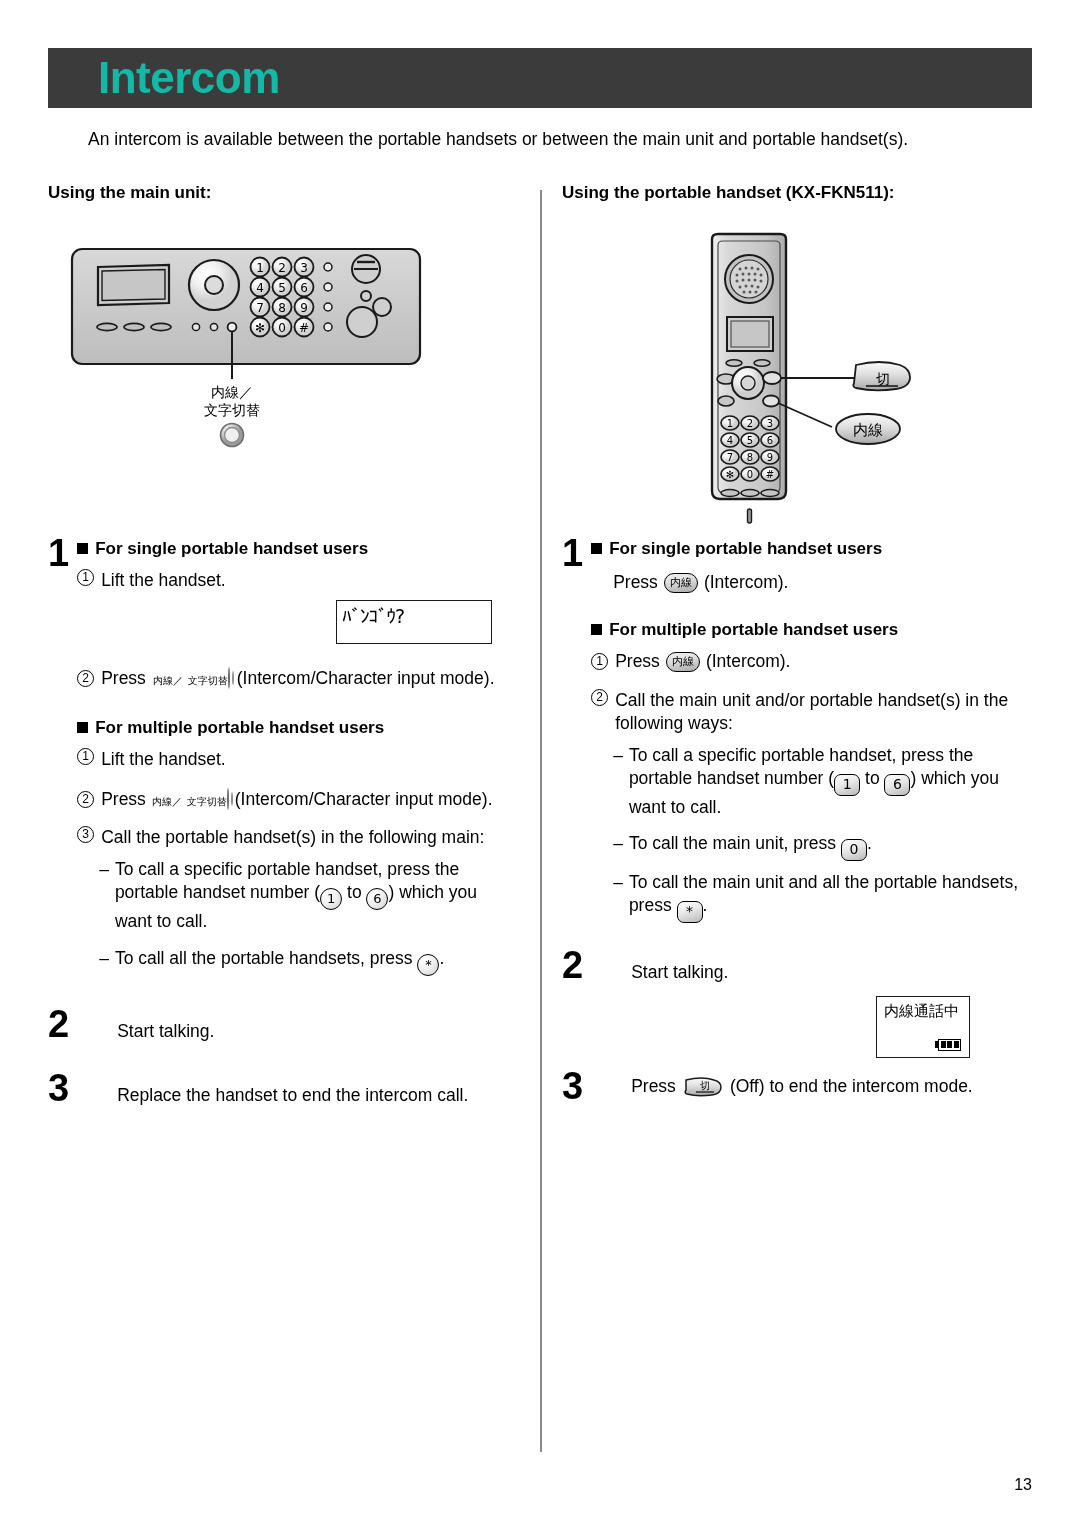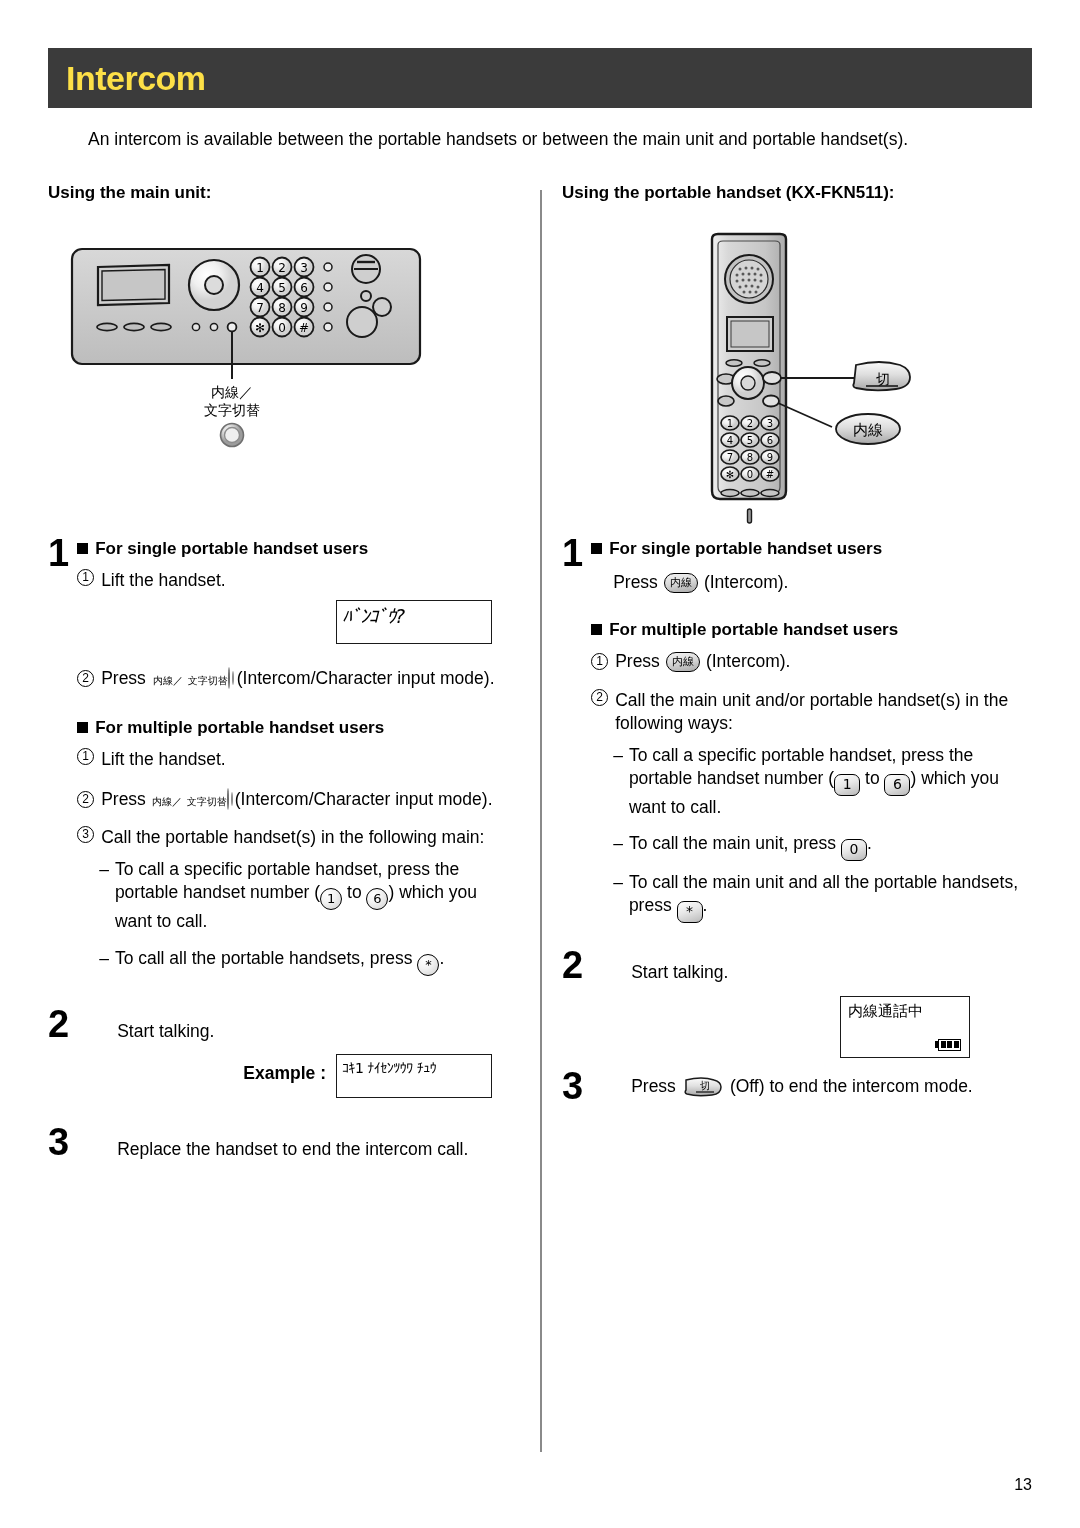--- a/index.html
+++ b/index.html
@@ -13,22 +13,22 @@
     overflow:hidden;
   }
 
   
   .page-header {
     position:absolute; left:48px; top:48px; width:984px; height:60px;
     background:#3b3b3b;
     display:flex; align-items:center;
   }
   .page-header .title {
-    color:#fde047; font-size:34px; font-weight:bold;
-    letter-spacing:-0.5px; padding-left:18px;
+    color:#14b8a6; font-size:44px; font-weight:bold;
+    letter-spacing:-0.5px; padding-left:18px;margin-left:32px;
   }
 
   .intro {
     position:absolute; left:48px; top:128px; width:984px;
     font-size:17.5px; line-height:1.3;
   }
 
   
   .col-divider {
     position:absolute; left:540px; top:190px; width:2px; height:1262px;
@@ -79,21 +79,21 @@
     font-family:"DejaVu Sans", sans-serif;
     display:block;
   }
   .lcd-main {
     width:156px; height:44px; padding:2px 5px;
     font-size:19px; line-height:26px; letter-spacing:-1px;
     white-space:nowrap; overflow:hidden;
   }
   .lcd-main.small { font-size:14px; line-height:22px; letter-spacing:-0.5px; }
   .lcd-hs {
-    width:130px; height:62px; padding:5px 7px 3px 7px;
+    width:94px; height:62px; padding:5px 7px 3px 7px;
     position:relative;
     font-size:15px; line-height:19px;
   }
   .batt {
     position:absolute; right:8px; bottom:6px;
     width:26px; height:12px; display:flex; align-items:center;
   }
   .batt .nub { width:3px; height:7px; background:#000; }
   .batt .body2 {
     flex:1; height:12px; border:1.6px solid #000; display:flex; gap:1.5px;
@@ -263,21 +263,21 @@
       <div class="sect-head">
         <span class="sq"></span>
         <span>For single portable handset users</span>
       </div>
 
       <div class="ol-item">
         <span class="circnum">1</span>
         <span class="body">Lift the handset.</span>
       </div>
 
-      <div style="display:flex; justify-content:flex-end; margin-top:8px; padding-right:26px;font-style:italic;">
+      <div style="display:flex; justify-content:flex-end; margin-top:8px; padding-right:26px;">
         <div class="lcd lcd-main">ﾊﾞﾝｺﾞｳ?</div>
       </div>
 
       <div class="ol-item" style="margin-top:22px; align-items:center;">
         <span class="circnum">2</span>
         <span class="body" style="display:flex; align-items:center; gap:5px; flex-wrap:nowrap;">
           <span>Press</span>
           <span class="btn-stack">
             <span class="lbl">内線／</span>
             <span class="lbl">文字切替</span>
@@ -330,24 +330,20 @@
           </span>
         </div>
       </div>
     </div>
   </div>
 
   <div class="step-row" style="margin-top:34px; align-items:baseline;">
     <div class="bignum">2</div>
     <div style="flex:1;">
       <div class="p">Start talking.</div>
-      <div style="display:flex; justify-content:flex-end; align-items:flex-start; gap:10px; margin-top:10px; padding-right:26px;">
-        <div class="p bold" style="padding-top:8px;">Example :</div>
-        <div class="lcd lcd-main small">ｺｷ1 ﾅｲｾﾝﾂｳﾜ ﾁｭｳ</div>
-      </div>
     </div>
   </div>
 
   <div class="step-row" style="margin-top:30px; align-items:baseline;">
     <div class="bignum">3</div>
     <div class="p" style="flex:1;">Replace the handset to end the intercom call.</div>
   </div>
 </div>
 
 <div class="col col-right">

